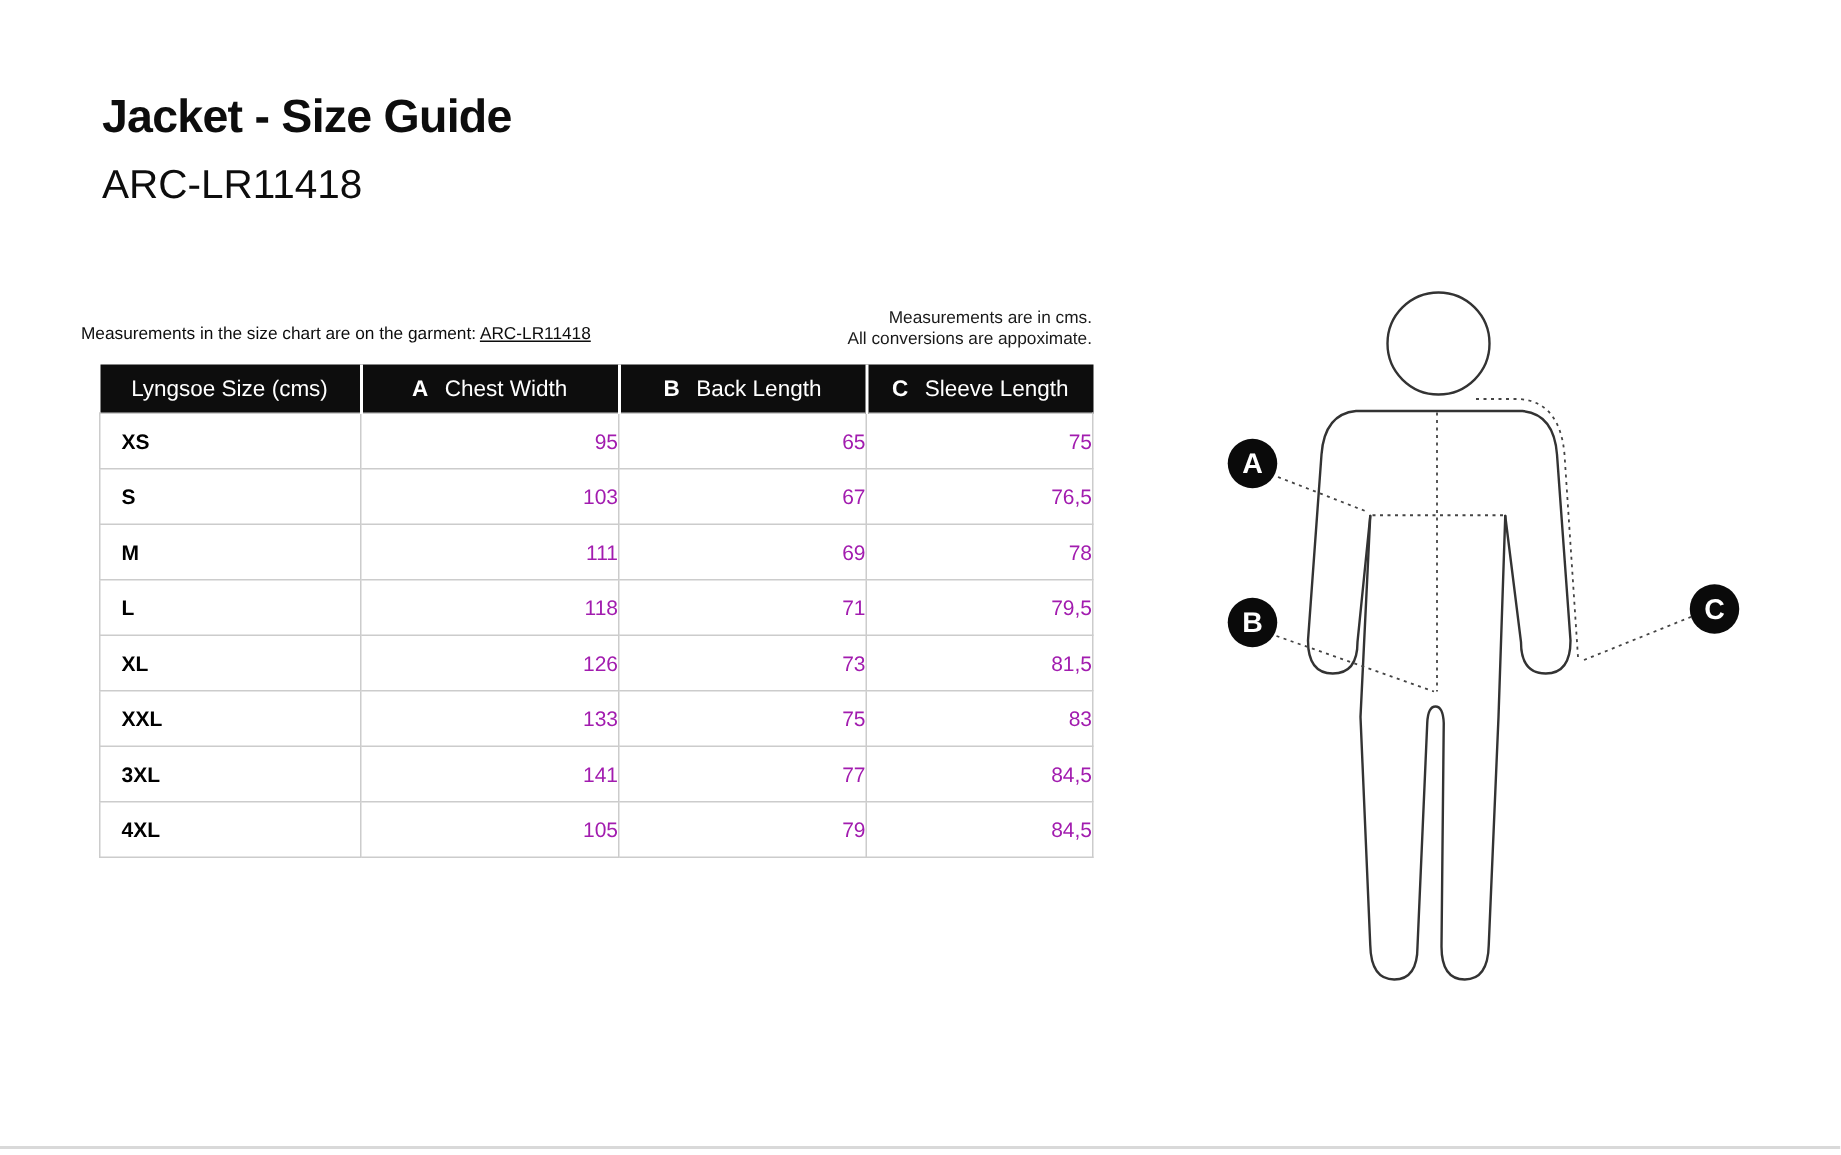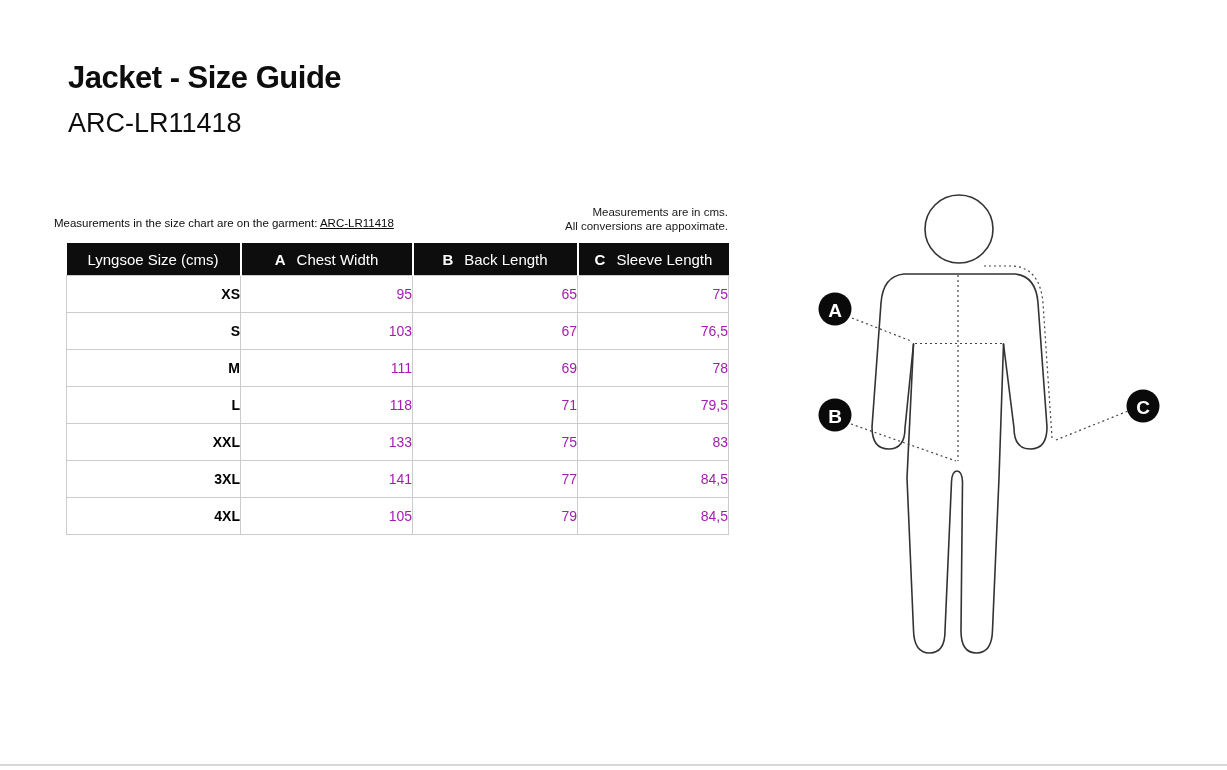--- a/index.html
+++ b/index.html
@@ -40,21 +40,21 @@
     text-align: center; border-right: 2px solid #ffffff; padding: 0;
   }
   table.size-table th:last-child { border-right: none; margin-left: 20px; }
   table.size-table th .col-letter { font-weight: 700; }
   table.size-table th .col-letter:not(:empty) { margin-right: 11px; }
   table.size-table td {
     height: 36px; border: 1px solid #cccccc;
     font-size: 14px; text-align: right; color: #a21caf; padding: 0;
   }
   table.size-table td.size-cell {
-    text-align: right; padding-left: 14px;
+    text-align: left; padding-left: 14px;
     font-weight: 700; color: #000000;
   }
   .figure-wrap { position: absolute; left: 805px; top: 186px; }
   .figure-wrap svg { display: block; }
   .bottom-divider {
     position: absolute; left: 0; top: 764px;
     width: 1227px; height: 2px; background: #d9d9d9;
   }
 </style>
 </head>
@@ -104,20 +104,26 @@
         <td>69</td>
         <td>78</td>
       </tr>
       <tr>
         <td class="size-cell">L</td>
         <td>118</td>
         <td>71</td>
         <td>79,5</td>
       </tr>
       <tr>
+        <td class="size-cell">XL</td>
+        <td>126</td>
+        <td>73</td>
+        <td>81,5</td>
+      </tr>
+      <tr>
         <td class="size-cell">XXL</td>
         <td>133</td>
         <td>75</td>
         <td>83</td>
       </tr>
       <tr>
         <td class="size-cell">3XL</td>
         <td>141</td>
         <td>77</td>
         <td>84,5</td>

